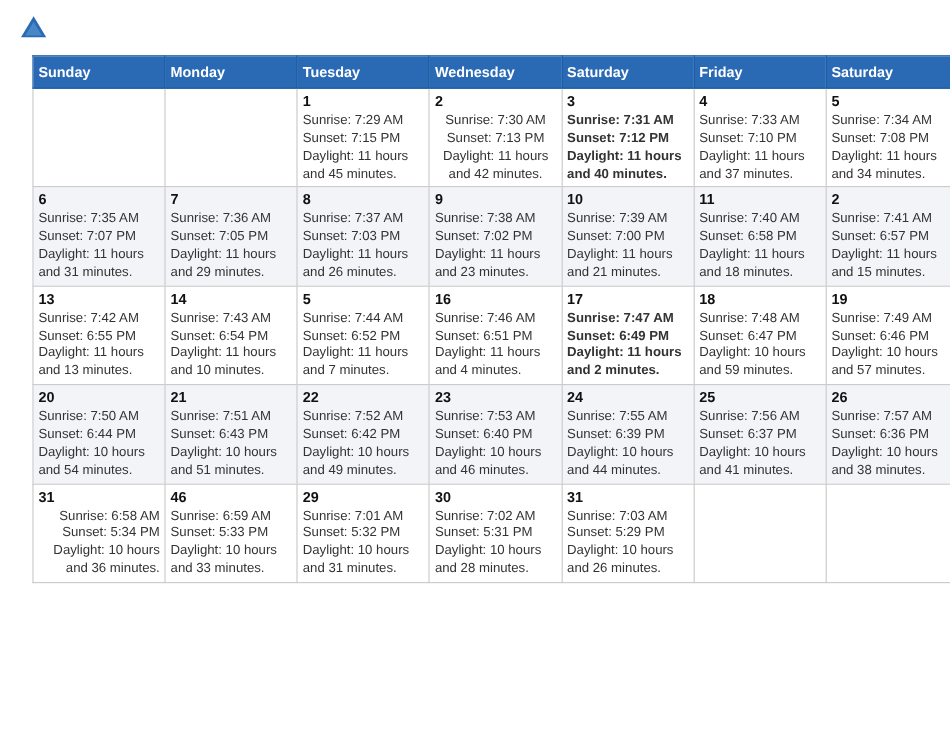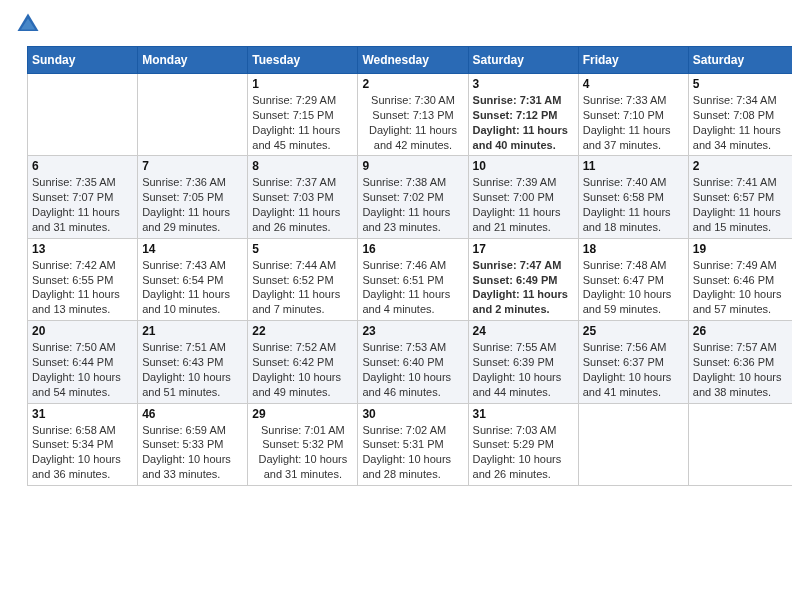--- a/index.html
+++ b/index.html
@@ -284,33 +284,33 @@
         <td>
           <div class="day-num">26</div>
           <div class="day-info" style="white-space: pre-line;">Sunrise: 7:57 AM
 Sunset: 6:36 PM
 Daylight: 10 hours and 38 minutes.</div>
         </td>
       </tr>
       <tr>
         <td>
           <div class="day-num">31</div>
-          <div class="day-info" style="white-space: pre-line;">Sunrise: 6:58 AM
+          <div class="day-info" style="white-space: pre-line; text-align: right;">Sunrise: 6:58 AM
 Sunset: 5:34 PM
 Daylight: 10 hours and 36 minutes.</div>
         </td>
         <td>
           <div class="day-num">46</div>
           <div class="day-info" style="white-space: pre-line;">Sunrise: 6:59 AM
 Sunset: 5:33 PM
 Daylight: 10 hours and 33 minutes.</div>
         </td>
         <td>
           <div class="day-num">29</div>
-          <div class="day-info" style="white-space: pre-line; text-align: center;">Sunrise: 7:01 AM
+          <div class="day-info" style="white-space: pre-line;">Sunrise: 7:01 AM
 Sunset: 5:32 PM
 Daylight: 10 hours and 31 minutes.</div>
         </td>
         <td>
           <div class="day-num">30</div>
           <div class="day-info" style="white-space: pre-line;">Sunrise: 7:02 AM
 Sunset: 5:31 PM
 Daylight: 10 hours and 28 minutes.</div>
         </td>
         <td>

